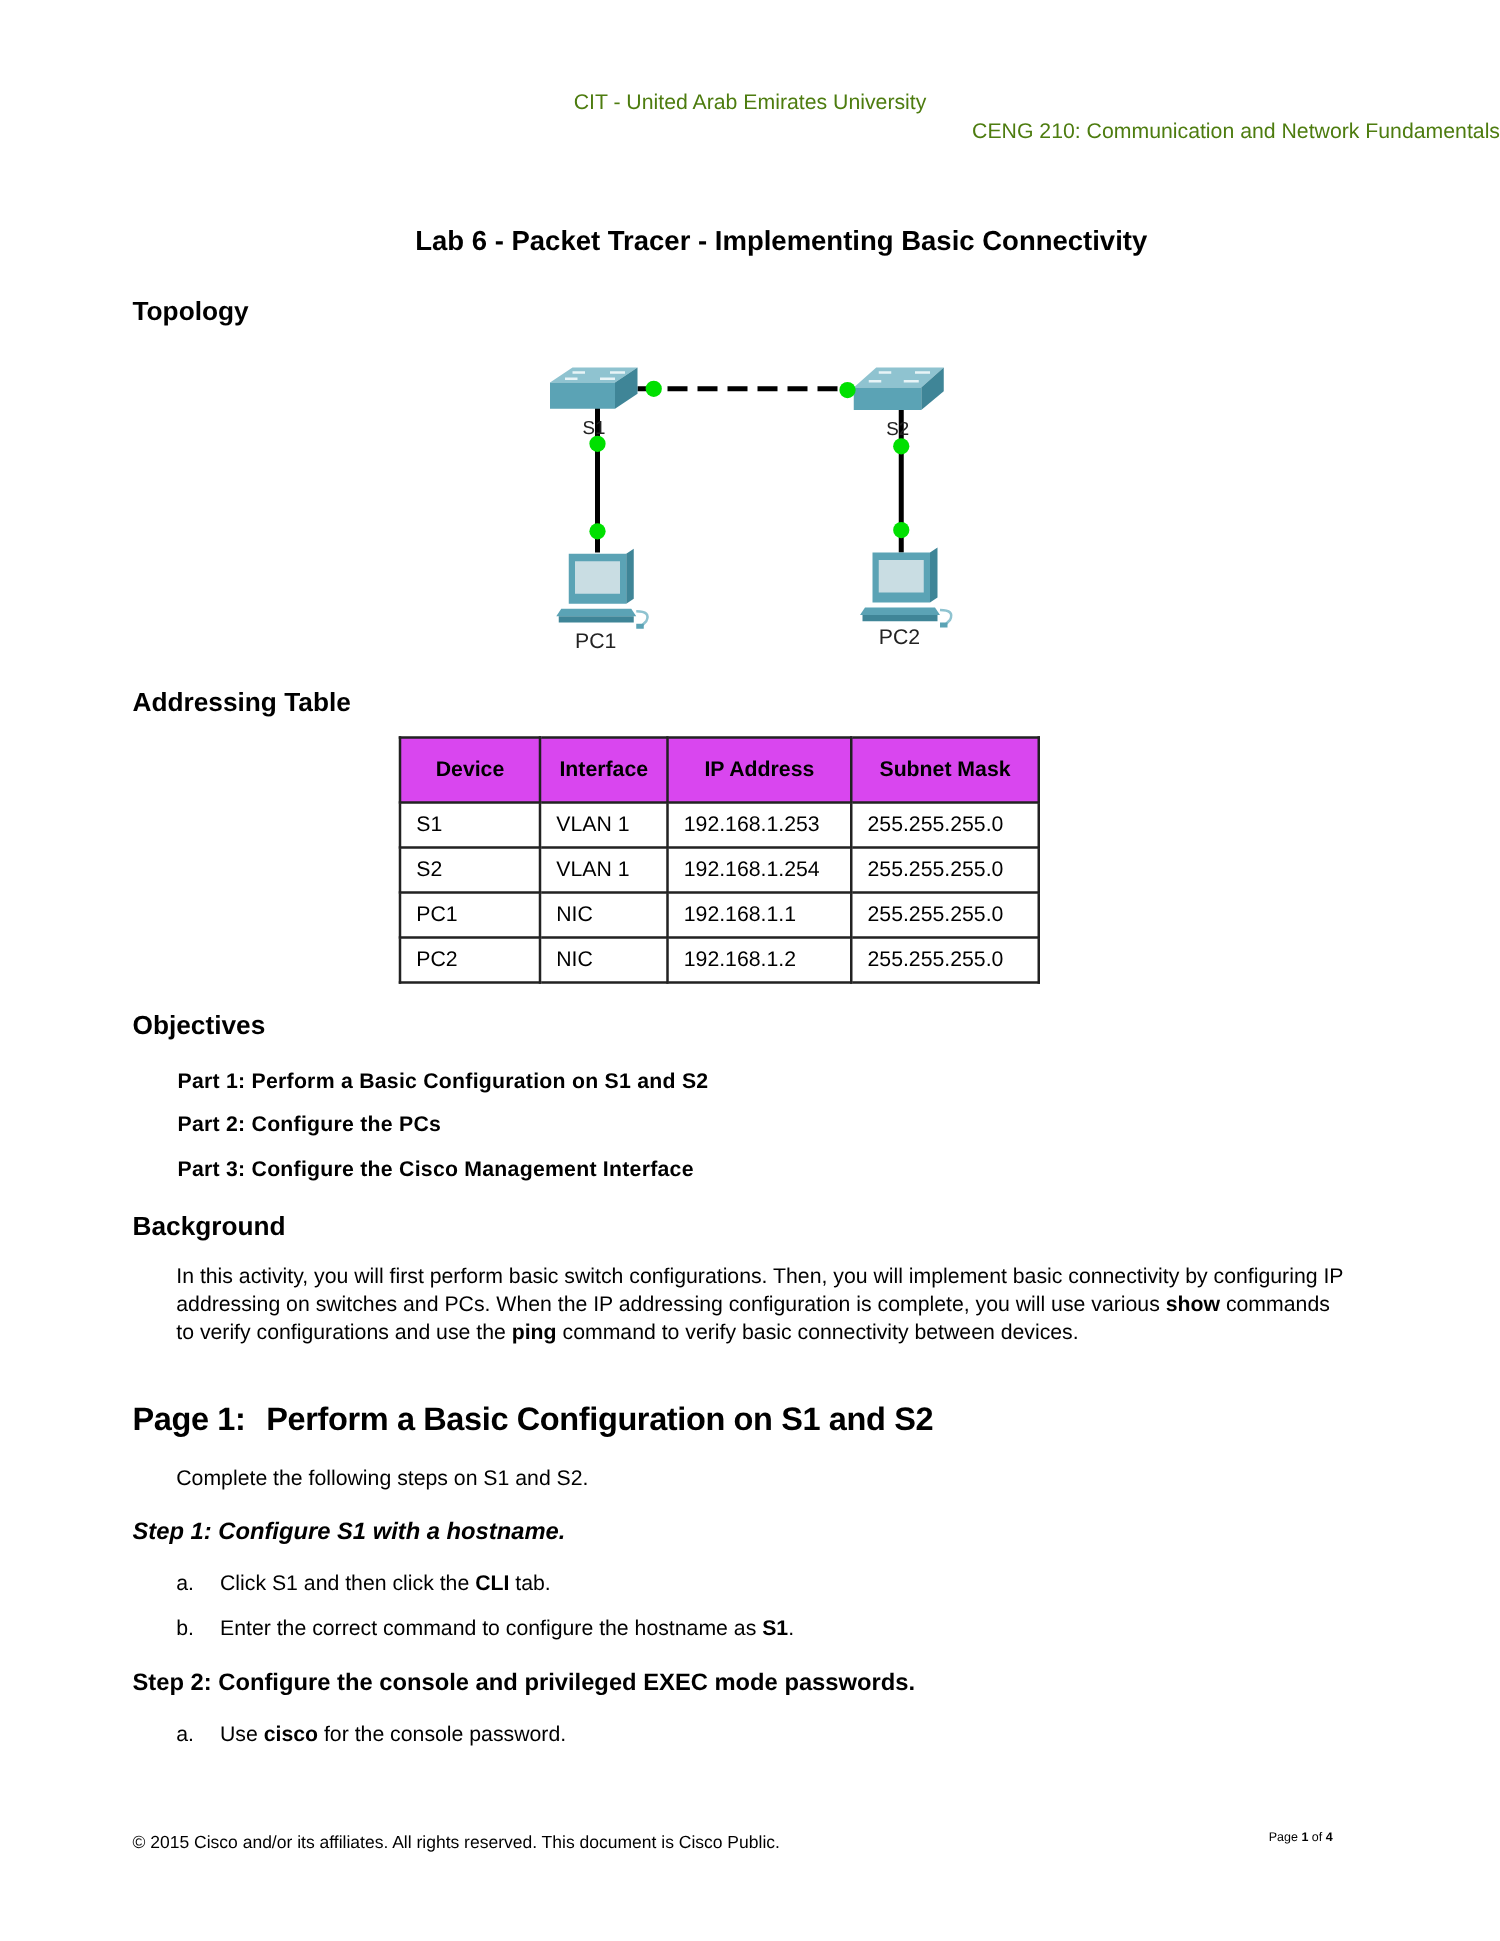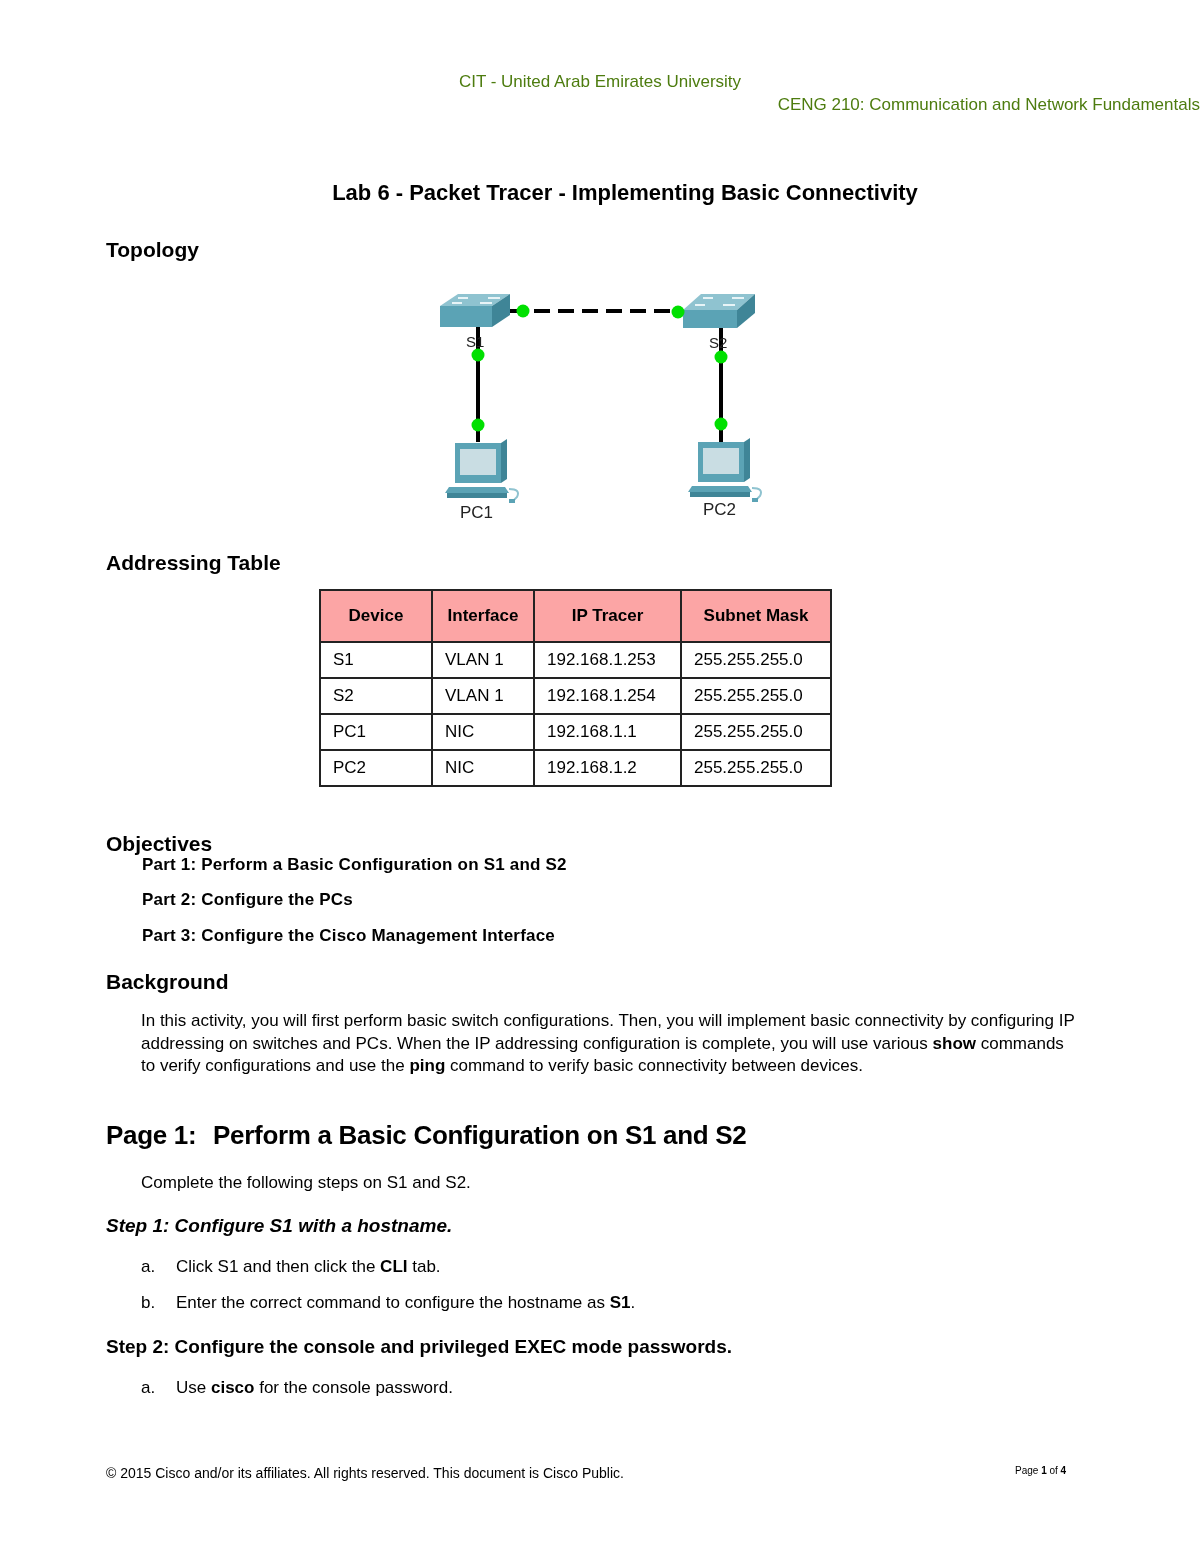--- a/index.html
+++ b/index.html
@@ -21,21 +21,21 @@
   .li .mark { display: inline-block; width: 35px; }
   .footer-left { left: 106px; top: 1465px; font-size: 14px; }
   .footer-right { left: 1015px; top: 1465px; font-size: 10px; }
 
   table.addr {
     position: absolute; left: 319px; top: 589px;
     border-collapse: collapse; font-size: 17px;
   }
   table.addr th, table.addr td { border: 2px solid #222; }
   table.addr th {
-    background: #fca5a5; font-weight: bold; height: 50px; text-align: center; padding: 0;
+    background: #d946ef; font-weight: bold; height: 50px; text-align: center; padding: 0;
   }
   table.addr td { height: 34px; padding: 0 0 0 12px; text-align: left; }
   .c1 { width: 110px; } .c2 { width: 100px; } .c3 { width: 145px; } .c4 { width: 148px; }
 
   .topo { left: 420px; top: 280px; width: 360px; height: 250px; }
 </style>
 </head>
 <body>
 
 <div class="abs hdr-line" style="top:72px;">CIT - United Arab Emirates University</div>
@@ -112,21 +112,21 @@
   <text x="283" y="235" font-family="Liberation Sans, sans-serif" font-size="17" fill="#222">PC2</text>
 </svg>
 
 <div class="abs h2" style="top:551px;">Addressing Table</div>
 
 <table class="addr">
   <thead>
     <tr>
       <th class="c1">Device</th>
       <th class="c2">Interface</th>
-      <th class="c3">IP Tracer</th>
+      <th class="c3">IP Address</th>
       <th class="c4">Subnet Mask</th>
     </tr>
   </thead>
   <tbody>
     <tr>
       <td>S1</td>
       <td>VLAN 1</td>
       <td>192.168.1.253</td>
       <td>255.255.255.0</td>
     </tr>
@@ -144,21 +144,21 @@
     </tr>
     <tr>
       <td>PC2</td>
       <td>NIC</td>
       <td>192.168.1.2</td>
       <td>255.255.255.0</td>
     </tr>
   </tbody>
 </table>
 
-<div class="abs h2" style="top:832px;">Objectives</div>
+<div class="abs h2" style="top:809px;">Objectives</div>
 <div class="abs obj" style="top:855px;">Part 1: Perform a Basic Configuration on S1 and S2</div>
 <div class="abs obj" style="top:890px;">Part 2: Configure the PCs</div>
 <div class="abs obj" style="top:926px;">Part 3: Configure the Cisco Management Interface</div>
 
 <div class="abs h2" style="top:970px;">Background</div>
 <div class="abs bg-para"><span>In this activity, you will first perform basic switch configurations. Then, you will implement basic connectivity by configuring IP addressing on switches and PCs. When the IP addressing configuration is complete, you will use various </span><b>show</b><span> commands to verify configurations and use the </span><b>ping</b><span> command to verify basic connectivity between devices.</span></div>
 
 <div class="abs part-h"><span class="num">Page 1:</span><span>Perform a Basic Configuration on S1 and S2</span></div>
 <div class="abs body-text" style="top:1173px;">Complete the following steps on S1 and S2.</div>
 

